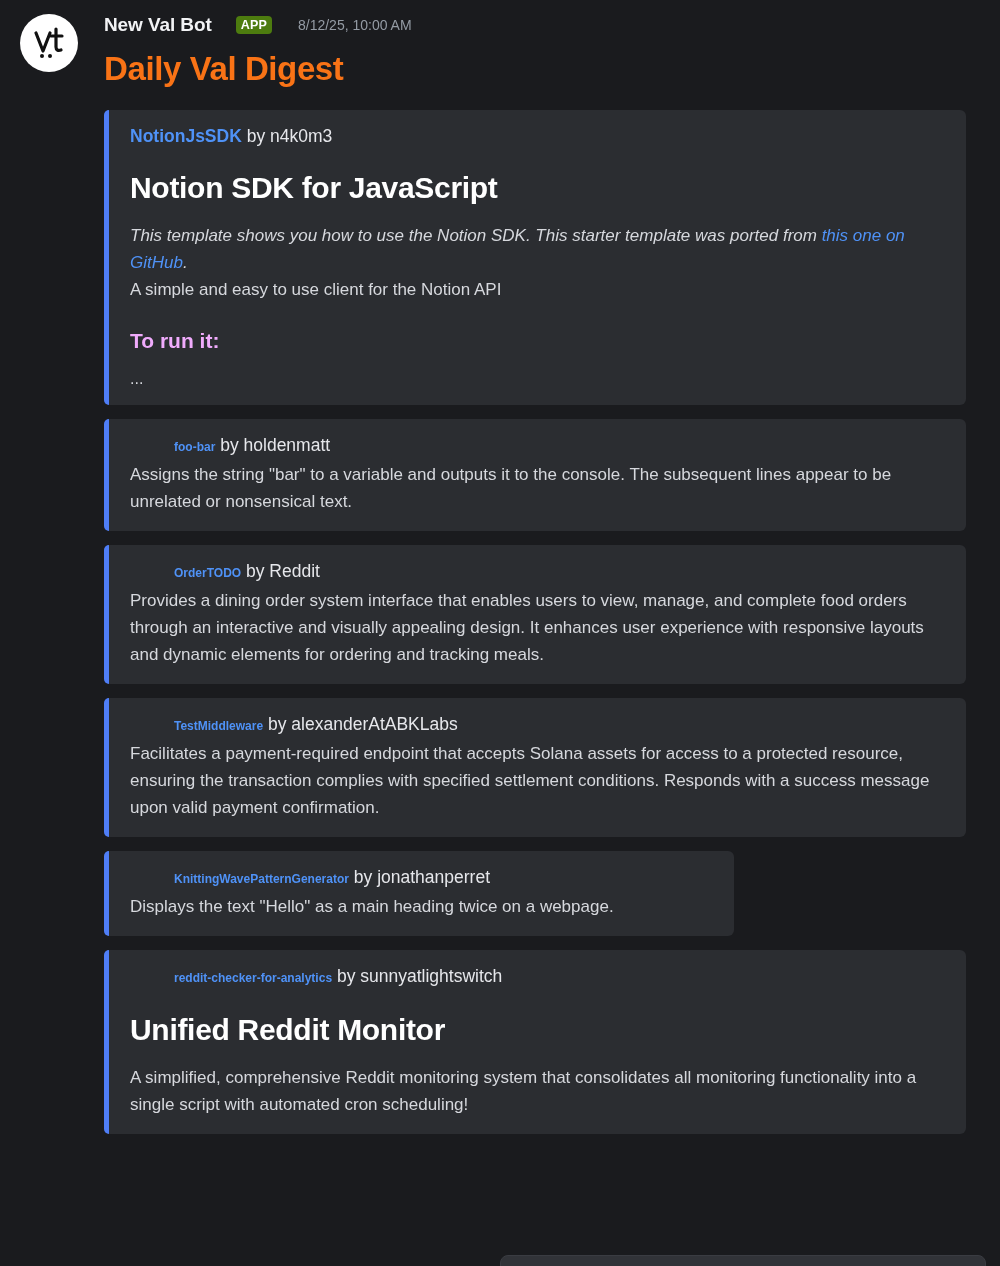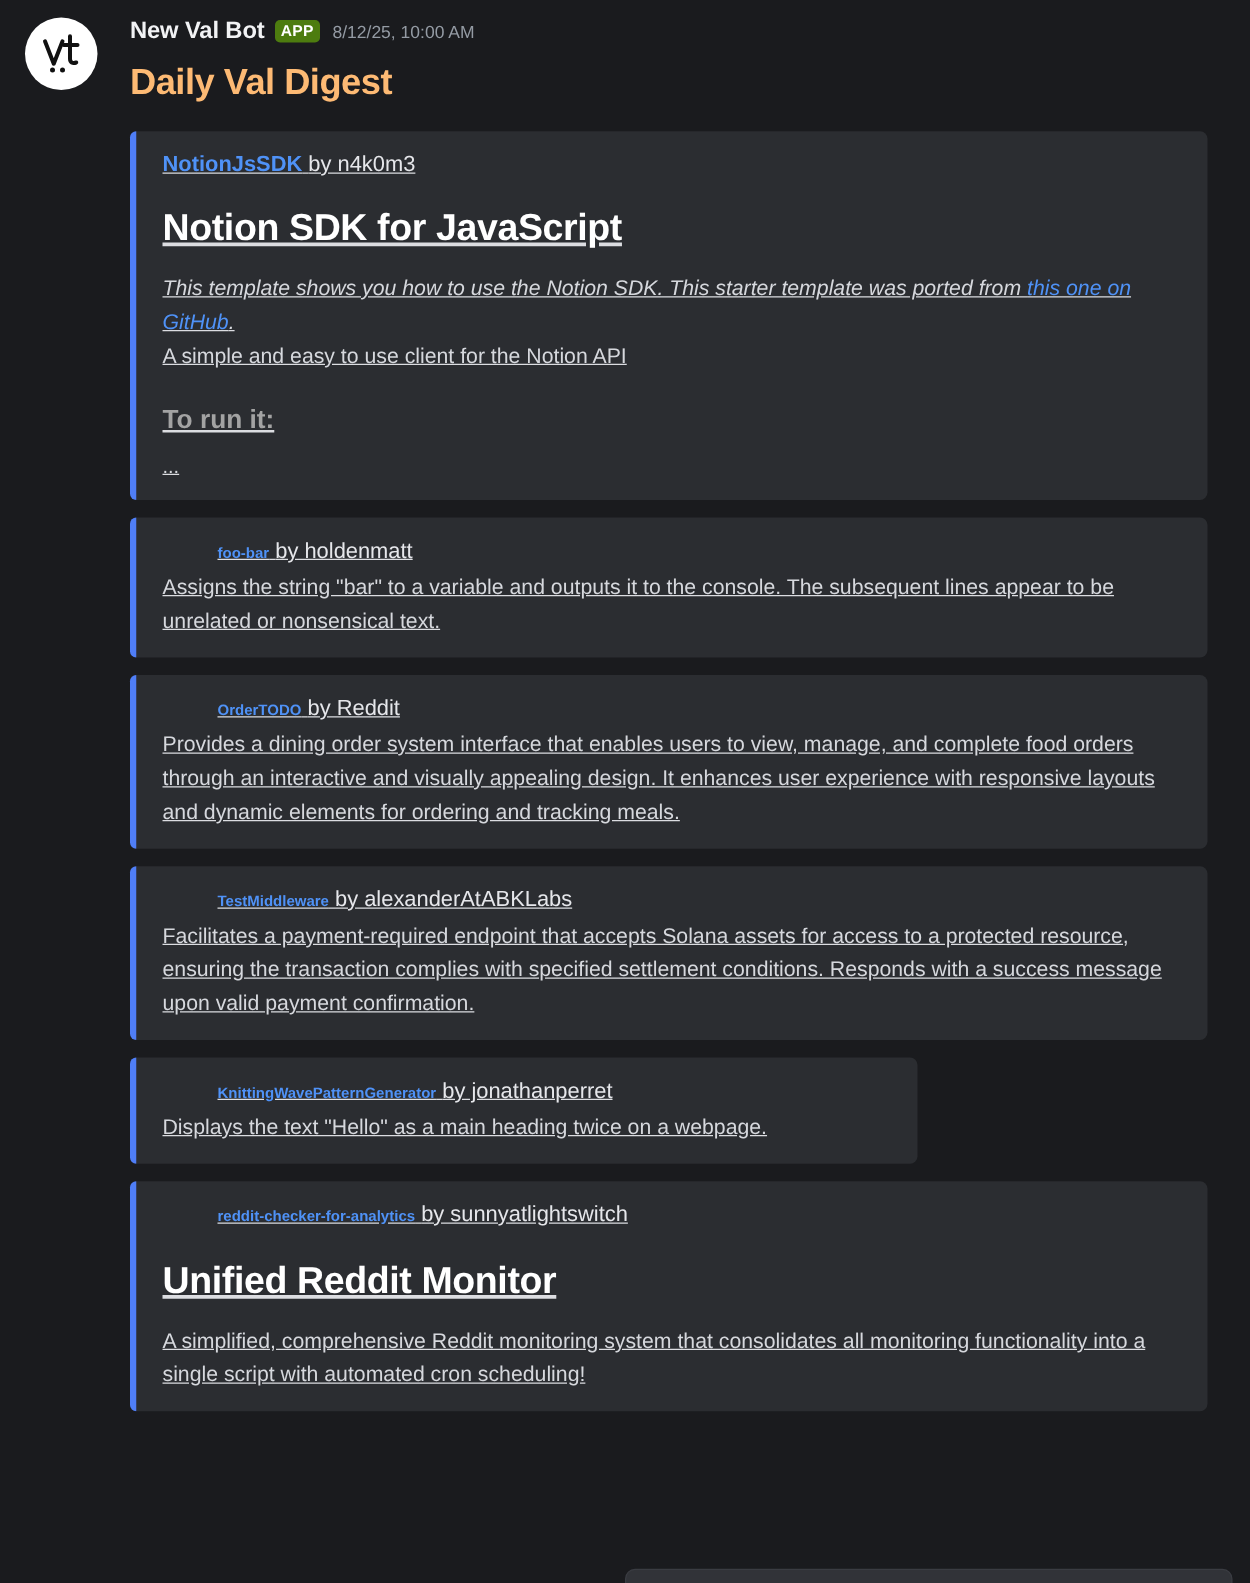--- a/index.html
+++ b/index.html
@@ -16,21 +16,21 @@
     color: #dcdde1;
     -webkit-font-smoothing: antialiased;
   }
   .message {
     position: relative;
     padding: 12px 16px 0 16px;
   }
   .msg-header {
     display: flex;
     align-items: center;
-    gap: 8px;
+    gap: 24px;
     padding-left: 88px;
     height: 26px;
   }
   .avatar {
     position: absolute;
     left: 20px;
     top: 14px;
     width: 58px;
     height: 58px;
     border-radius: 50%;
@@ -57,40 +57,39 @@
     line-height: 14px;
     letter-spacing: 0.2px;
   }
   .timestamp {
     font-size: 14px;
     color: #949ba4;
     margin-left: 2px;
   }
   .digest-title {
     padding-left: 88px;
-    font-size: 29px;
-    font-weight: bold;
-    color: #fdba74;
+    font-size: 33px;
+    font-weight: bold;
+    color: #f97316;
     margin: 12px 0 0 0;
     letter-spacing: -0.4px;
   }
 
   .embeds {
     padding-left: 88px;
     padding-right: 18px;
     margin-top: 22px;
   }
   .embed {
     position: relative;
     background: #2b2d31;
     border-radius: 6px;
     padding: 14px 28px 16px 26px;
     margin-bottom: 14px;
     max-width: 100%;
-    text-decoration: underline;
   }
   .embed.narrow { max-width: 630px; }
   .embed::before {
     content: "";
     position: absolute;
     left: 0;
     top: 0;
     bottom: 0;
     width: 5px;
     border-radius: 6px 0 0 6px;
@@ -127,21 +126,21 @@
     font-style: italic;
   }
   .embed-desc a {
     color: #4f92f7;
     text-decoration: none;
     font-style: italic;
   }
   .sub-head {
     font-size: 21px;
     font-weight: bold;
-    color: #a3a3a3;
+    color: #f0abfc;
     margin: 26px 0 16px 0;
   }
   .ellipsis {
     font-size: 16px;
     color: #d6d8dd;
     line-height: 20px;
   }
   .overlay-box {
     position: absolute;
     left: 500px;

